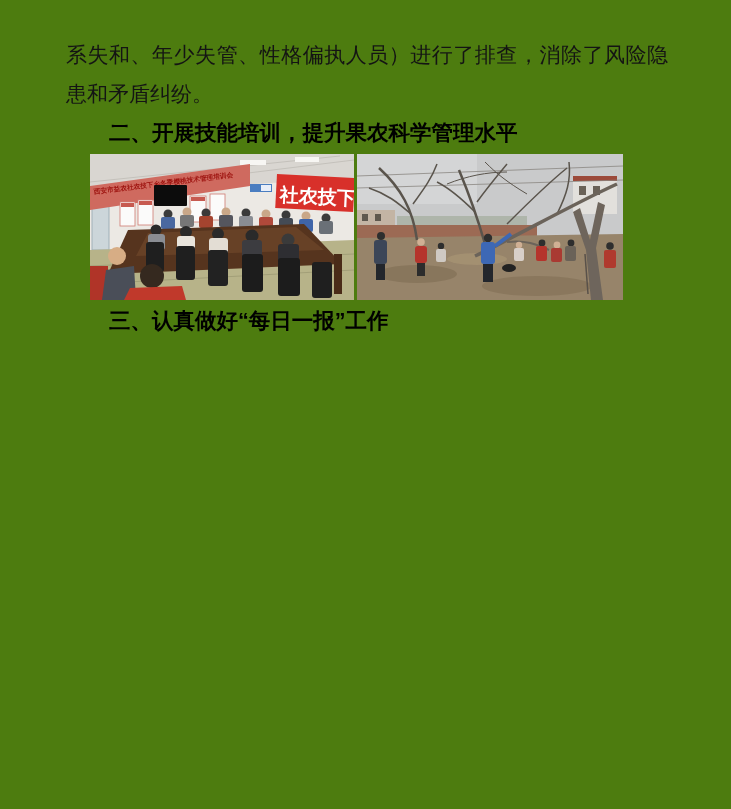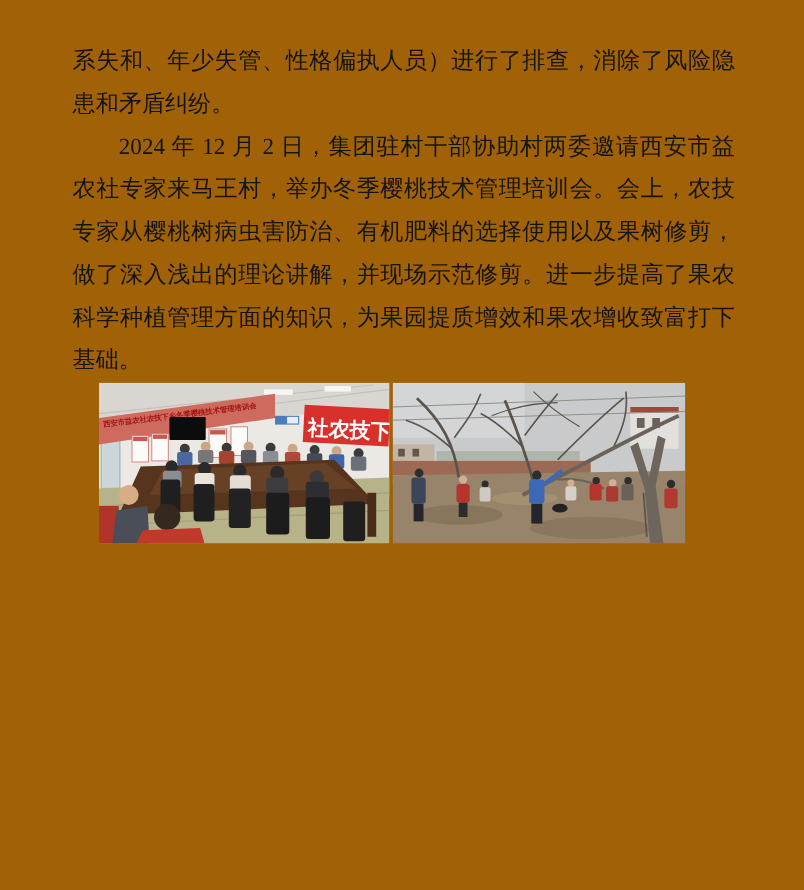--- a/index.html
+++ b/index.html
@@ -1,17 +1,17 @@
 <!DOCTYPE html>
 <html><head>
 <meta charset="utf-8">
 <style>
   html,body { margin:0; padding:0; background:#ffffff; }
   .page {
-    width:731px; height:809px; background:#a16207; position:relative;
+    width:731px; height:809px; background:#4d7c0f; position:relative;
     overflow:hidden; color:#000;
     font-family:"Liberation Serif","DejaVu Serif",serif;
   }
   .content { padding:36px 63px 0 66px; }
   p.body {
     margin:0; font-size:21px; line-height:38.8px;
     text-align:justify; text-justify:inter-ideograph;
     word-break:break-all; color:#141414;
   }
   p.indent { text-indent:2em; }
@@ -25,22 +25,22 @@
   figure svg { display:block; }
 </style>
 </head>
 <body>
 
 <div class="page">
   <div class="content">
 
     <p class="body">系失和、年少失管、性格偏执人员）进行了排查，消除了风险隐患和矛盾纠纷。</p>
 
-
-    <p class="body indent">2024 年 12 月 2 日，集团驻村干部协助村两委邀请西安市益农社专家来马王村，举办冬季樱桃技术管理培训会。会上，农技专家从樱桃树病虫害防治、有机肥料的选择使用以及果树修剪，做了深入浅出的理论讲解，并现场示范修剪。进一步提高了果农科学种植管理方面的知识，为果园提质增效和果农增收致富打下基础。</p>
+    <h2 class="heading">二、开展技能培训，提升果农科学管理水平</h2>
+
 
     <div class="photo-row">
 
       <figure>
         <svg width="264" height="146" viewBox="0 0 264 146">
 
           <rect width="264" height="104" fill="#ece9e4"></rect>
 
           <polygon points="0,0 264,0 264,24 0,40" fill="#d9d6d1"></polygon>
           <line x1="20" y1="36" x2="264" y2="6" stroke="#c4c1bb" stroke-width="1"></line>
@@ -202,17 +202,18 @@
               <rect x="194" y="94" width="11" height="14" rx="2" fill="#a93a32"></rect>
             <circle cx="214" cy="89" r="3.4" fill="#2e2e2e"></circle>
               <rect x="208" y="92" width="11" height="15" rx="2" fill="#6a6258"></rect>
             <circle cx="253" cy="92" r="3.8" fill="#2e2e2e"></circle>
               <rect x="247" y="96" width="12" height="18" rx="2" fill="#b03a2e"></rect>
           </g>
         </svg>
       </figure>
     </div>
 
+    <h2 class="heading">三、认真做好“每日一报”工作</h2>
 
 
 
   </div>
 </div>
 
 </body></html>

